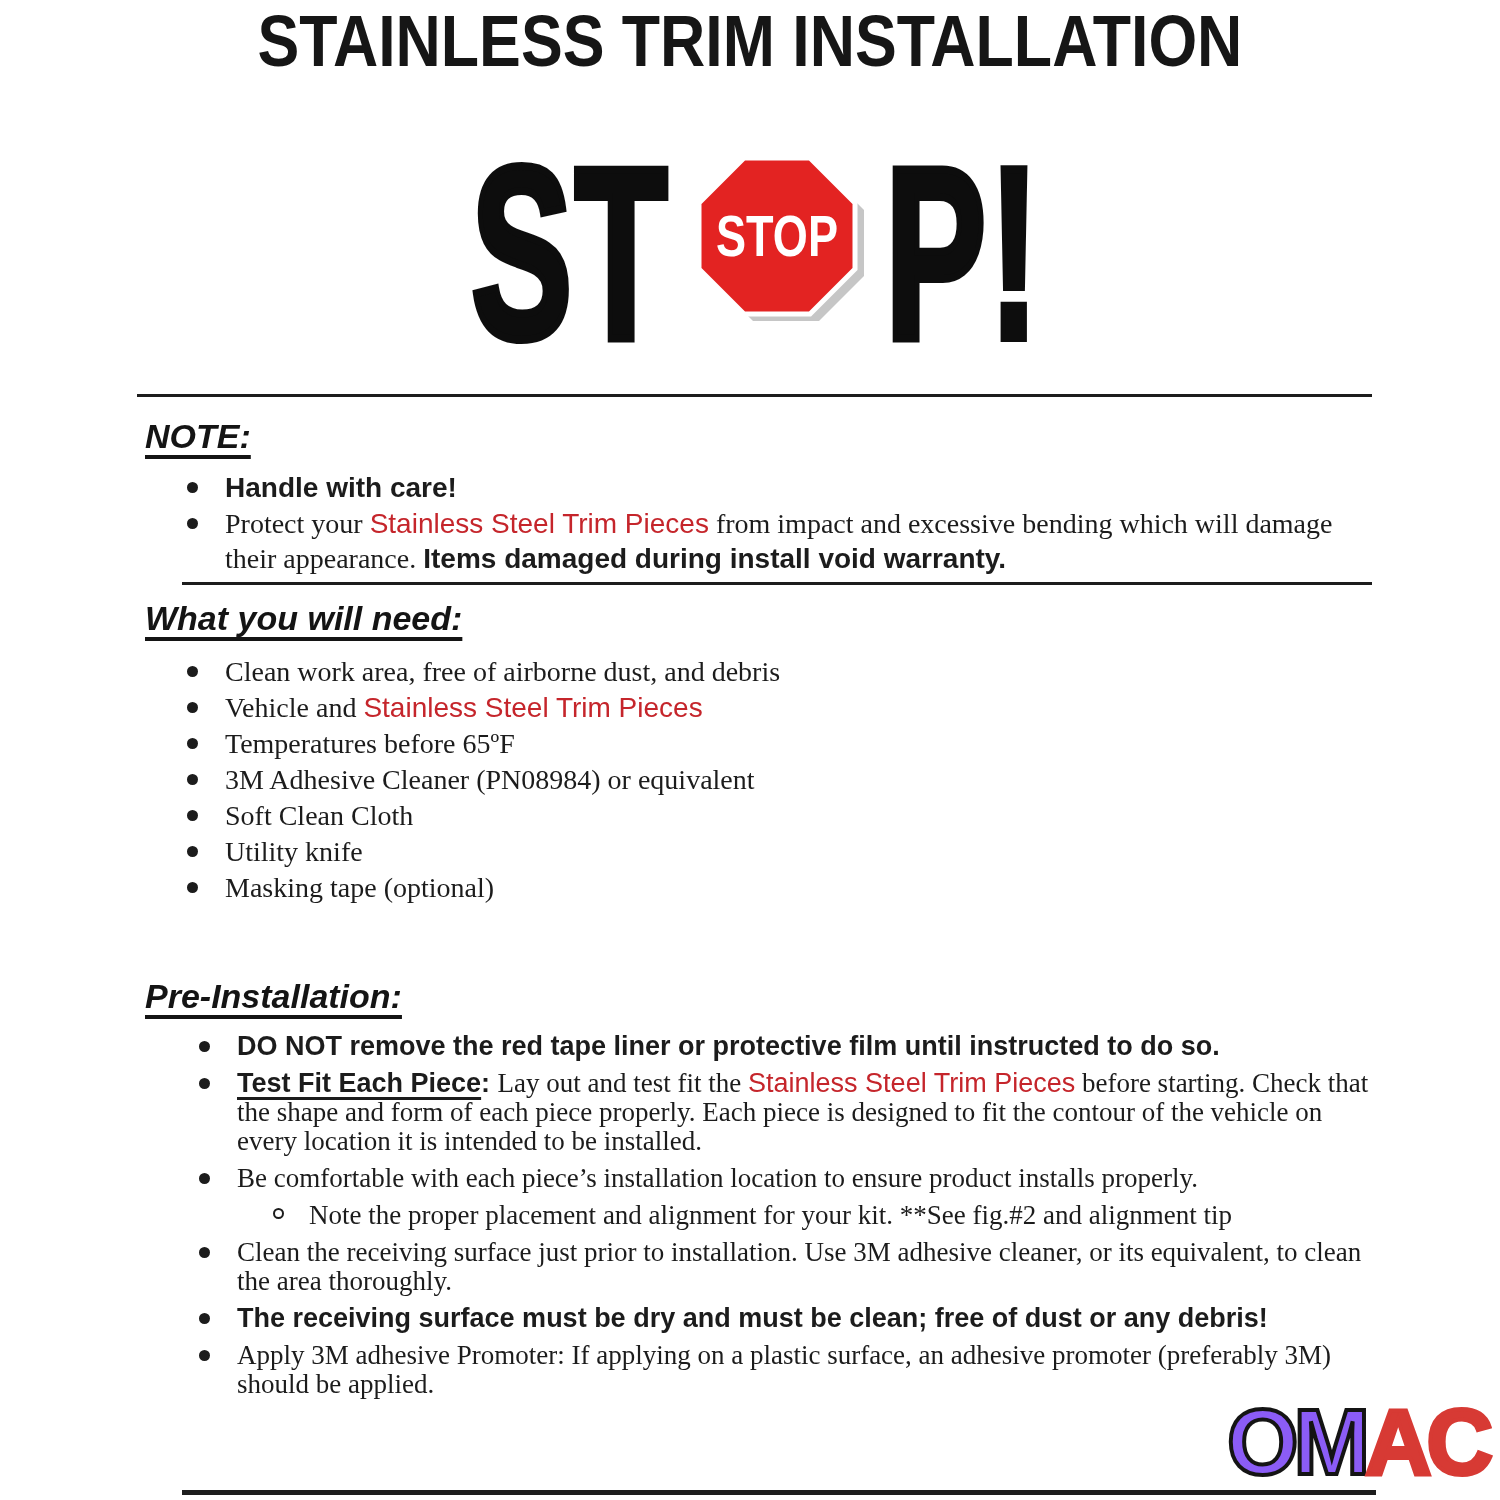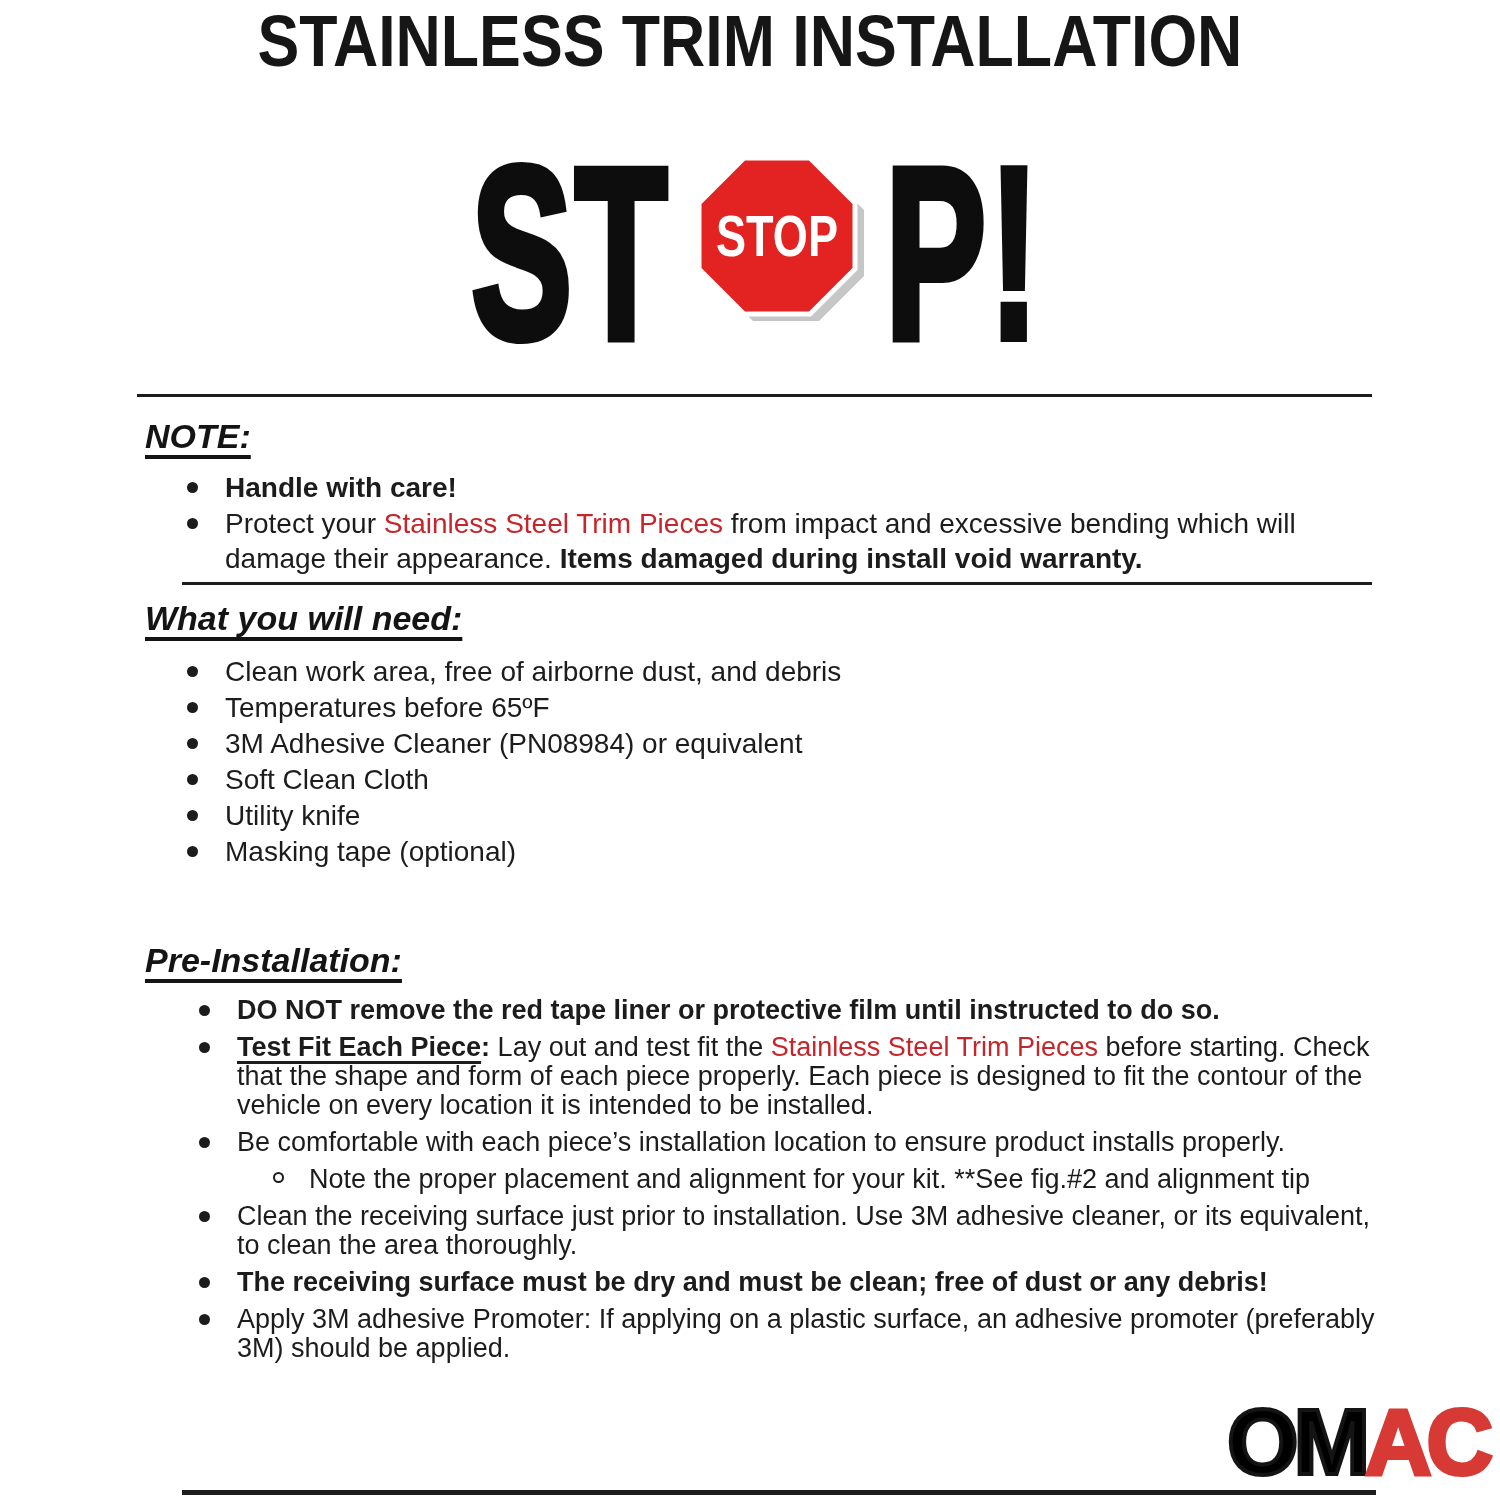--- a/index.html
+++ b/index.html
@@ -59,31 +59,31 @@
     content:"";position:absolute;left:-38px;top:12px;width:11px;height:11px;
     background:#1c1c1c;border-radius:50%;
   }
   ul.bullets.pre li::before{top:9px;}
   ul.bullets.pre li.sub{margin-left:84px;white-space:nowrap;}
   ul.bullets.pre li.sub::before{
     background:transparent;border:2.5px solid #1c1c1c;width:11px;height:11px;
     left:-36px;top:7px;box-sizing:border-box;
   }
 
-  .s-n{font-weight:normal;}
+  .s-n{font-weight:normal;font-family:Liberation Serif, serif;}
   .s-b{font-weight:bold;}
   .s-r{color:var(--accent_red,#c5252b);}
   .s-bu{font-weight:bold;text-decoration:underline;text-decoration-thickness:2.5px;text-underline-offset:5px;}
 
   
   .brand{
     position:absolute;top:1396px;right:12px;font-size:92px;font-weight:bold;
     letter-spacing:-5px;line-height:1;white-space:nowrap;
   }
-  .brand-black{color:#000000;-webkit-text-stroke:4px #141414;}
+  .brand-black{color:#8b5cf6;-webkit-text-stroke:4px #141414;}
   .brand-red{color:var(--brand_red,#d73a34);-webkit-text-stroke:4px var(--brand_red,#d73a34);}
 </style>
 </head>
 <body>
 
 <div class="doc">
 
   <div class="title-wrap">
     <h1 class="title">STAINLESS TRIM INSTALLATION</h1>
   </div>
@@ -104,20 +104,21 @@
   <ul class="bullets note">
       <li><span class="s-b">Handle with care!</span></li>
       <li><span class="s-n">Protect your </span><span class="s-r">Stainless Steel Trim Pieces</span><span class="s-n"> from impact and excessive bending which will damage their appearance. </span><span class="s-b">Items damaged during install void warranty.</span></li>
     </ul>
 
   <div class="rule rule-2"></div>
 
   <h2 class="sec-head need">What you will need:</h2>
   <ul class="bullets need">
       <li><span class="s-n">Clean work area, free of airborne dust, and debris</span></li>
+      <li><span class="s-n">Vehicle and </span><span class="s-r">Stainless Steel Trim Pieces</span></li>
       <li><span class="s-n">Temperatures before 65ºF</span></li>
       <li><span class="s-n">3M Adhesive Cleaner (PN08984) or equivalent</span></li>
       <li><span class="s-n">Soft Clean Cloth</span></li>
       <li><span class="s-n">Utility knife</span></li>
       <li><span class="s-n">Masking tape (optional)</span></li>
     </ul>
 
   <h2 class="sec-head pre">Pre-Installation:</h2>
   <ul class="bullets pre">
       <li><span class="s-b">DO NOT remove the red tape liner or protective film until instructed to do so.</span></li>

